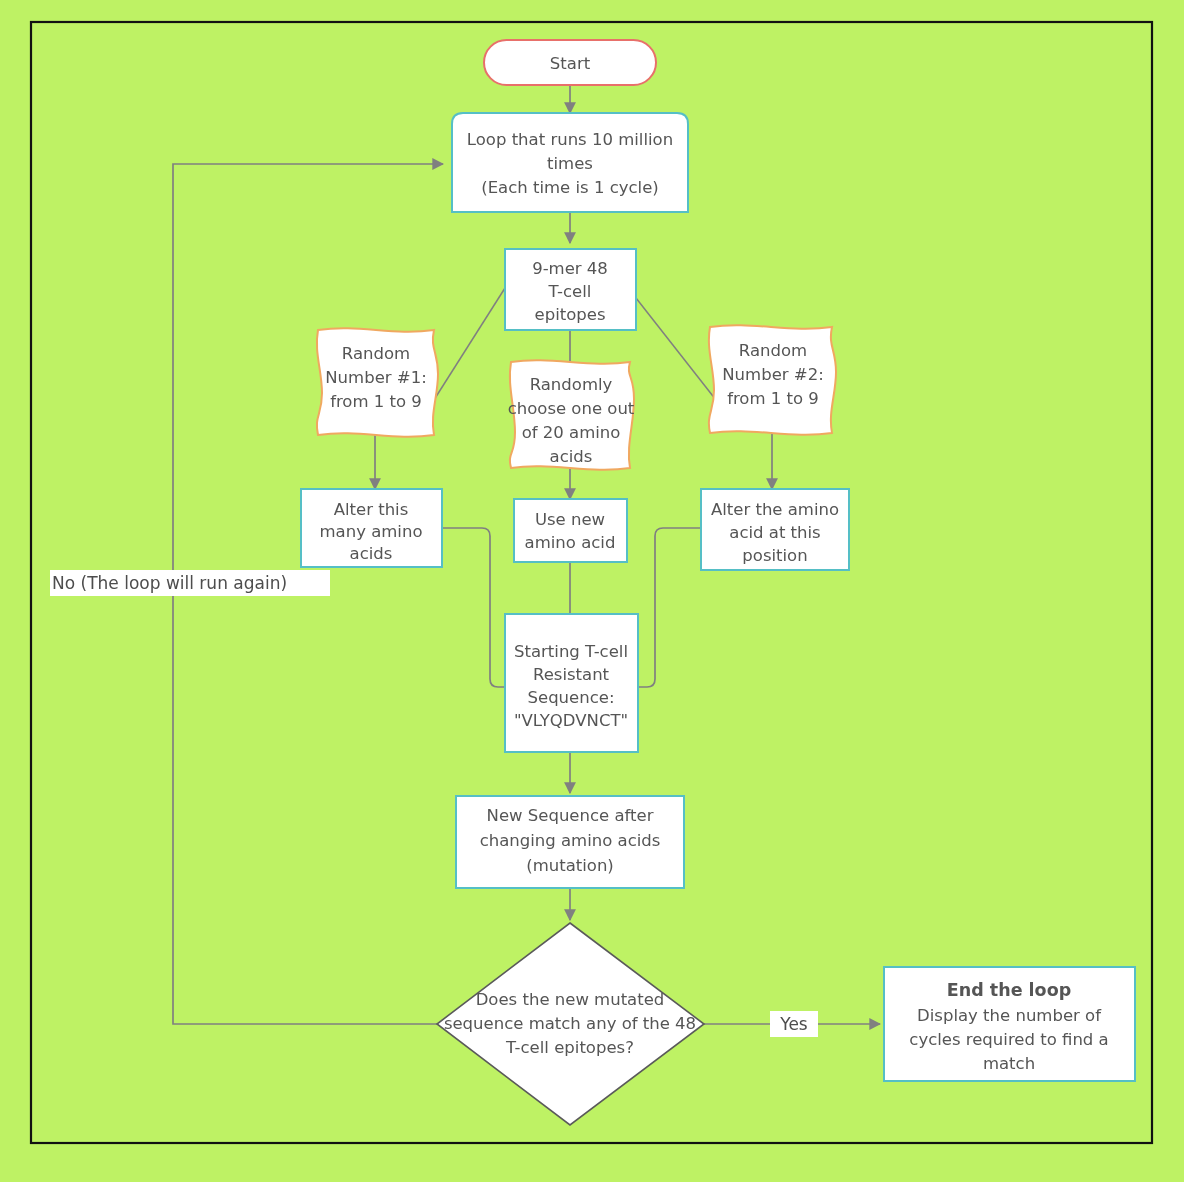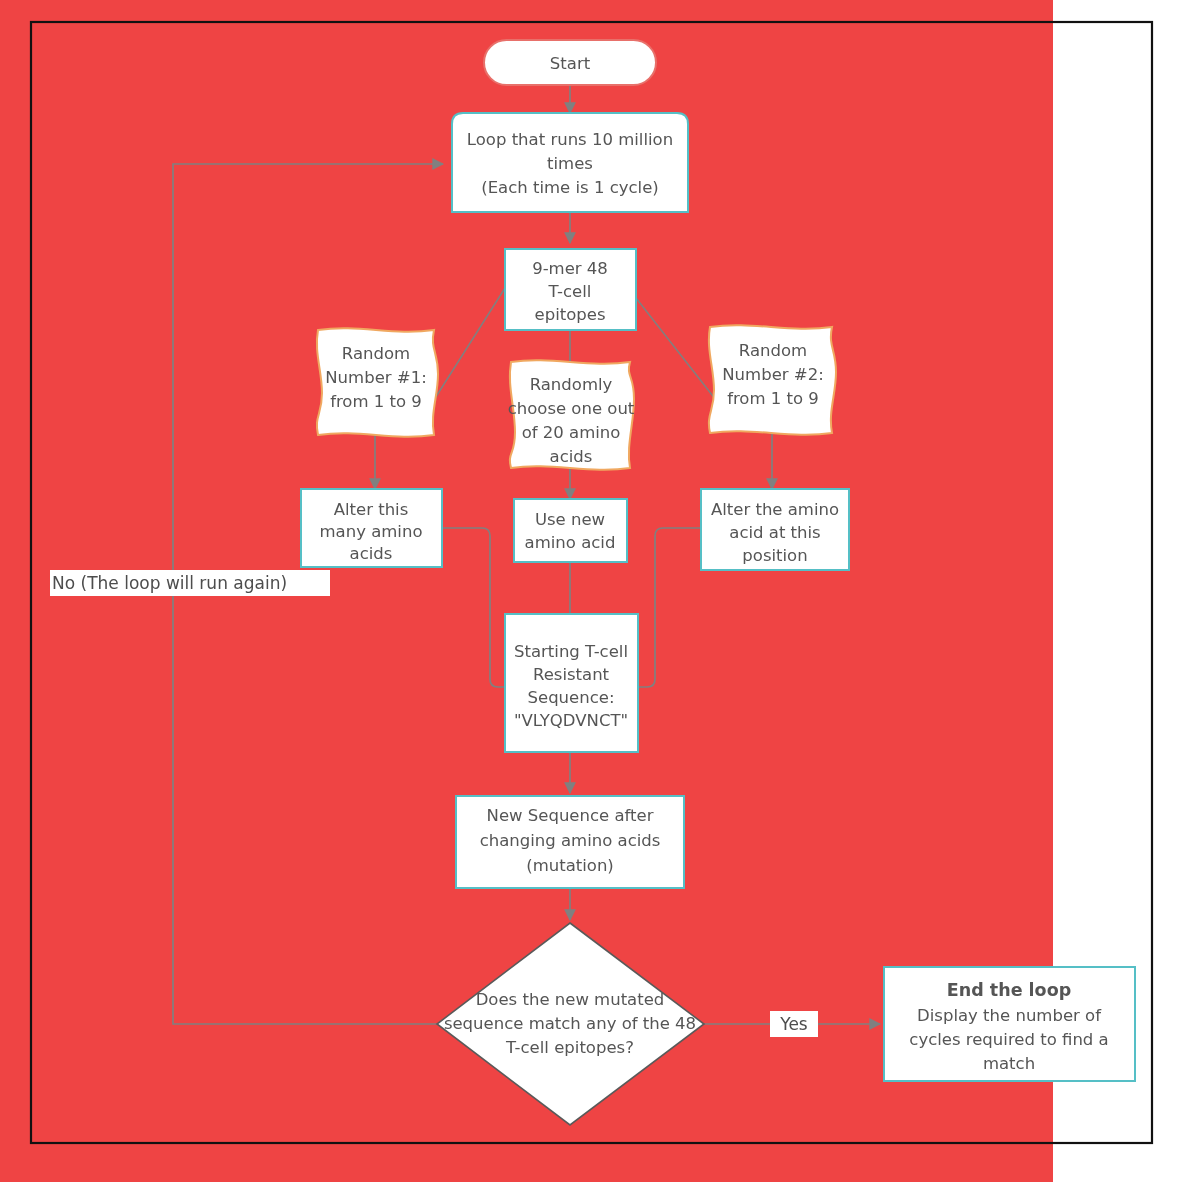--- a/index.html
+++ b/index.html
@@ -8,23 +8,23 @@
     background: #ffffff;
   }
   body {
     width: 1184px;
     height: 1182px;
     font-family: "DejaVu Sans", sans-serif;
     overflow: hidden;
   }
   #canvas {
     position: relative;
-    width: 1053px;
+    width: 1184px;
     height: 1182px;
-    background: #ef4444;
+    background: #bef264;
   }
   #flow {
     display: block;
     position: absolute;
     left: 0;
     top: 0;
   }
   .node-text {
     font-family: "DejaVu Sans", sans-serif;
     fill: #555555;

